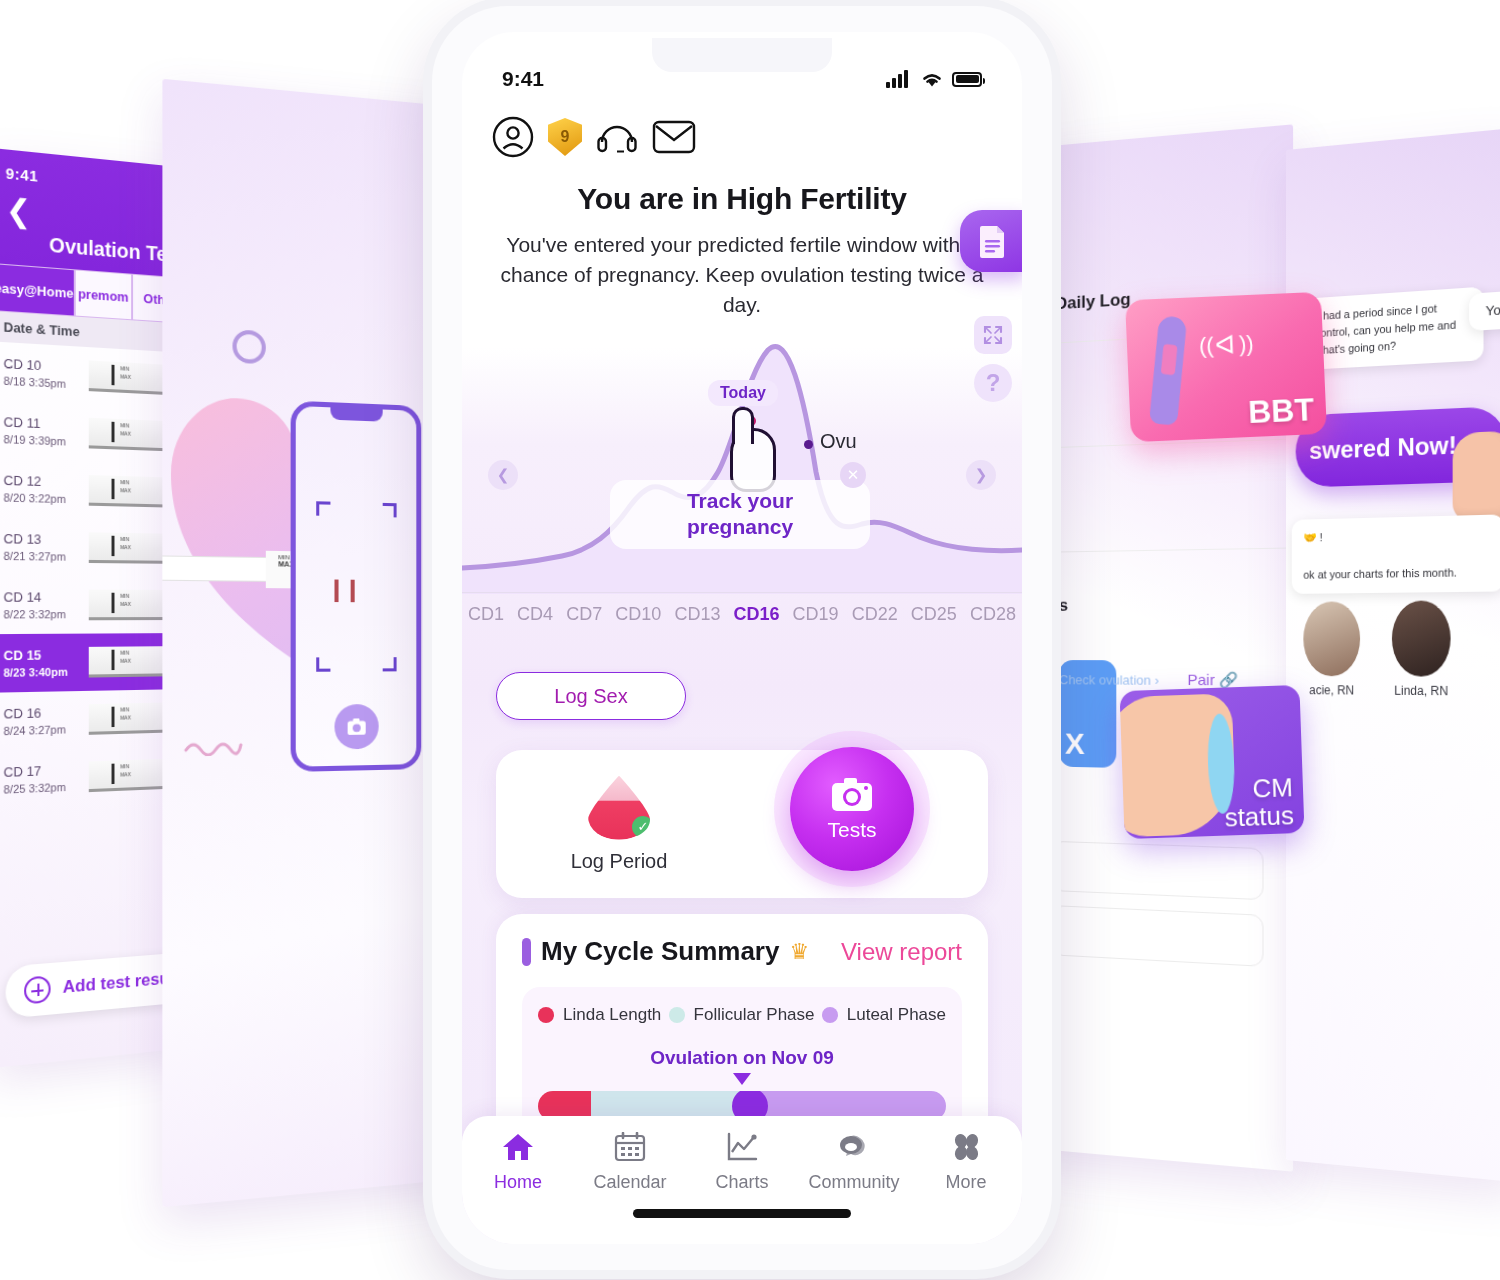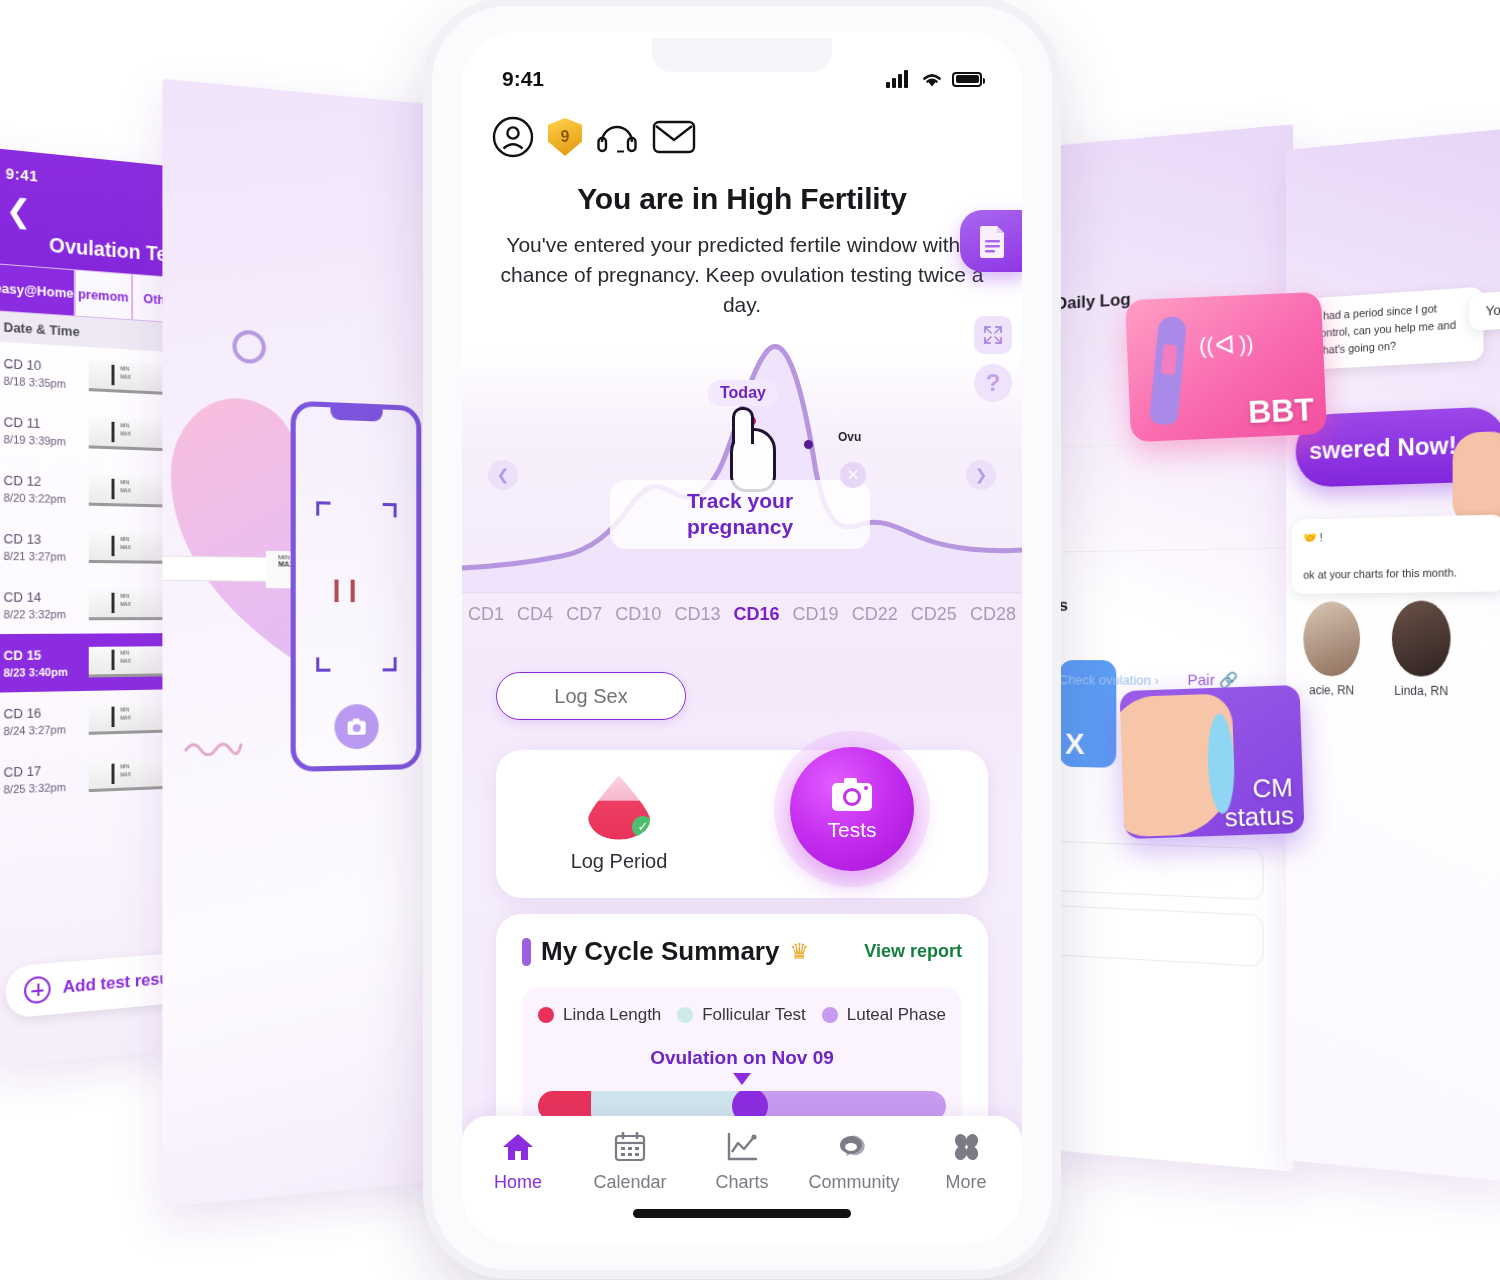--- a/index.html
+++ b/index.html
@@ -293,21 +293,21 @@
   
   #chart { position:absolute; left:0; right:0; top:300px; height:272px; }
   #chart svg { display:block; width:100%; height:100%; }
   .chip {
     position:absolute; background:#f3e8fd; border-radius:12px; padding:4px 12px;
     font-size:16px; font-weight:700; color:#6e25c7;
   }
   #chip-today { left:246px; top:48px; }
   #dot-today { position:absolute; left:284px; top:84px; width:10px; height:10px; border-radius:50%; background:#c21a6b; }
   #dot-ovu   { position:absolute; left:342px; top:108px; width:9px; height:9px; border-radius:50%; background:#5a1b8f; }
-  #lbl-ovu   { position:absolute; left:376px; top:98px; font-size:12px; font-weight:700; color:#2a2a33; }
+  #lbl-ovu   { position:absolute; left:358px; top:98px; font-size:20px; font-weight:400; color:#2a2a33; }
   .hand-cursor {
     position:absolute; left:268px; top:96px; width:46px; height:64px;
     border:3px solid #201033; border-radius:22px 22px 16px 16px;
     background:#fdfcff; border-top-left-radius:24px;
   }
   .hand-cursor::before {
     content:""; position:absolute; left:-1px; top:-24px; width:16px; height:34px;
     border:3px solid #201033; border-bottom:0; border-radius:10px 10px 0 0; background:#fdfcff;
   }
   #track-pill {
@@ -331,21 +331,21 @@
     border-top:1px solid #e6dcef;
     display:flex; align-items:center; justify-content:space-between; padding:0 6px;
   }
   #axis span { font-size:18px; color:#a99bb5; }
   #axis span.on { color:#7b1fc9; font-weight:700; }
 
   #logrow { position:absolute; left:0; right:0; top:640px; height:56px; padding:0 34px;
             display:flex; justify-content:space-between; }
   .pillbtn {
     width:190px; height:48px; border:1.5px solid #8b2ce0; border-radius:24px;
-    background:#fff; color:#737373; font-size:20px; font-weight:400;
+    background:#fff; color:#a21caf; font-size:20px; font-weight:400;
     display:flex; align-items:center; justify-content:center;
     box-shadow:0 3px 10px rgba(139,44,224,.14);
   }
 
   #quickcard {
     position:absolute; left:34px; right:34px; top:718px; height:148px;
     background:#fff; border-radius:26px; box-shadow:0 6px 22px rgba(120,60,170,.10);
     display:flex; align-items:center; justify-content:space-around;
   }
   .qitem { text-align:center; width:150px; }
@@ -377,21 +377,21 @@
 
   #cyclecard {
     position:absolute; left:34px; right:34px; top:882px; bottom:0;
     background:#fff; border-radius:26px 26px 0 0; box-shadow:0 -2px 18px rgba(120,60,170,.08);
     padding:22px 26px 0 26px; overflow:hidden;
   }
   .cc-head { display:flex; align-items:center; gap:10px; }
   .cc-bar { width:9px; height:28px; background:#9b5fe0; border-radius:5px; }
   .cc-title { font-size:26px; font-weight:700; color:#17171c; }
   .crown { font-size:22px; color:#f0a82e; }
-  .cc-link { margin-left:auto; font-size:18px; color:#15803d;font-weight:bold; }
+  .cc-link { margin-left:auto; font-size:24px; color:#ec4899; }
   .cc-box {
     margin-top:20px; background:#fbf4fe; border-radius:18px; padding:18px 16px 0 16px; height:200px;
   }
   .legend { display:flex; justify-content:space-between; }
   .lg { display:flex; gap:9px; font-size:17px; color:#35353d; max-width:150px; }
   .lgdot { width:16px; height:16px; border-radius:50%; flex:none; margin-top:2px; }
   .ovu-lbl { text-align:center; margin-top:22px; font-size:19px; font-weight:700; color:#6e25c7; }
   .ovu-caret { width:0;height:0;margin:4px auto 0;border-left:9px solid transparent;border-right:9px solid transparent;border-top:12px solid #8b2ce0; }
   .cyclebar { display:flex; height:30px; border-radius:15px; overflow:hidden; margin-top:6px; position:relative; }
   .cyclebar i { display:block; height:100%; }
@@ -744,21 +744,21 @@
           <span class="cc-link">View report</span>
         </div>
         <div class="cc-box">
           <div class="legend">
             <span class="lg">
               <i class="lgdot" style="background:#e8325a"></i>
                 <span>Linda Length</span>
             </span>
             <span class="lg">
               <i class="lgdot" style="background:#cdeae8"></i>
-                <span>Follicular Test</span>
+                <span>Follicular Phase</span>
             </span>
             <span class="lg">
               <i class="lgdot" style="background:#c79bf0"></i>
                 <span>Luteal Phase</span>
             </span>
           </div>
           <div class="ovu-lbl">Ovulation on Nov 09</div>
           <div class="ovu-caret"></div>
           <div class="cyclebar">
             <i style="width:13%; background:#e8325a"></i>

